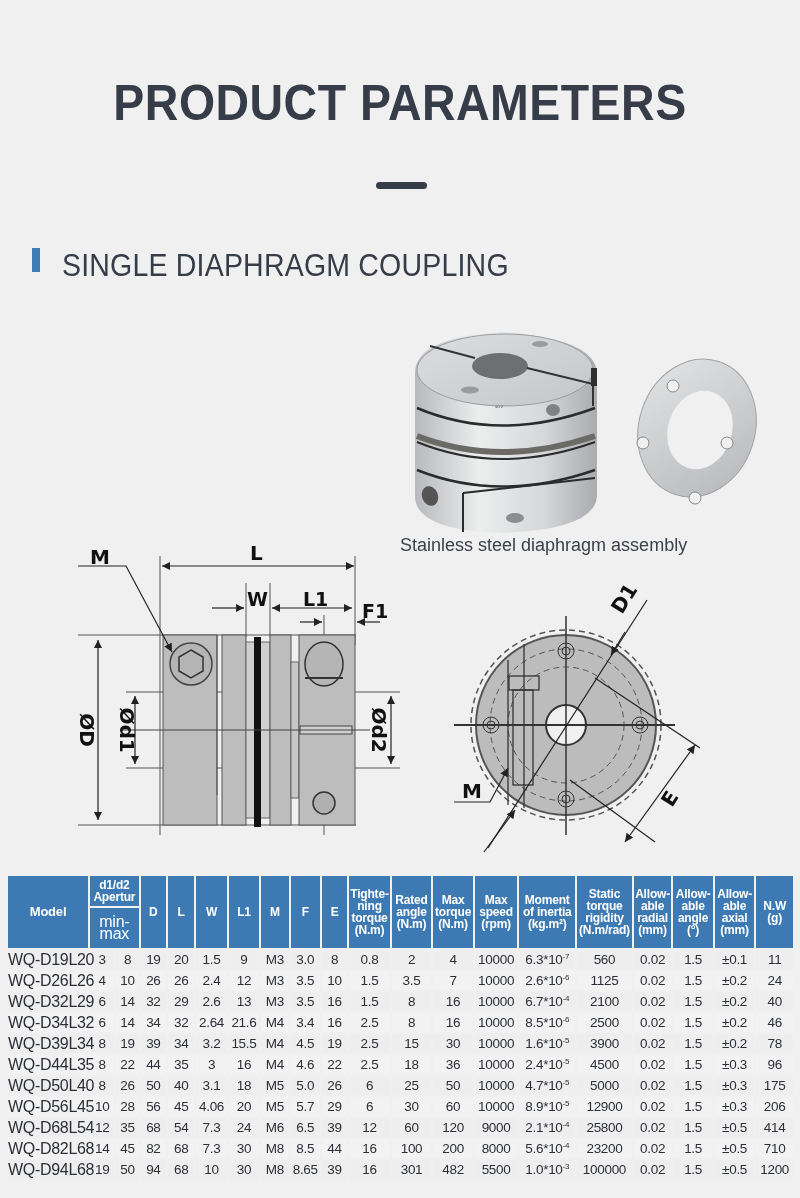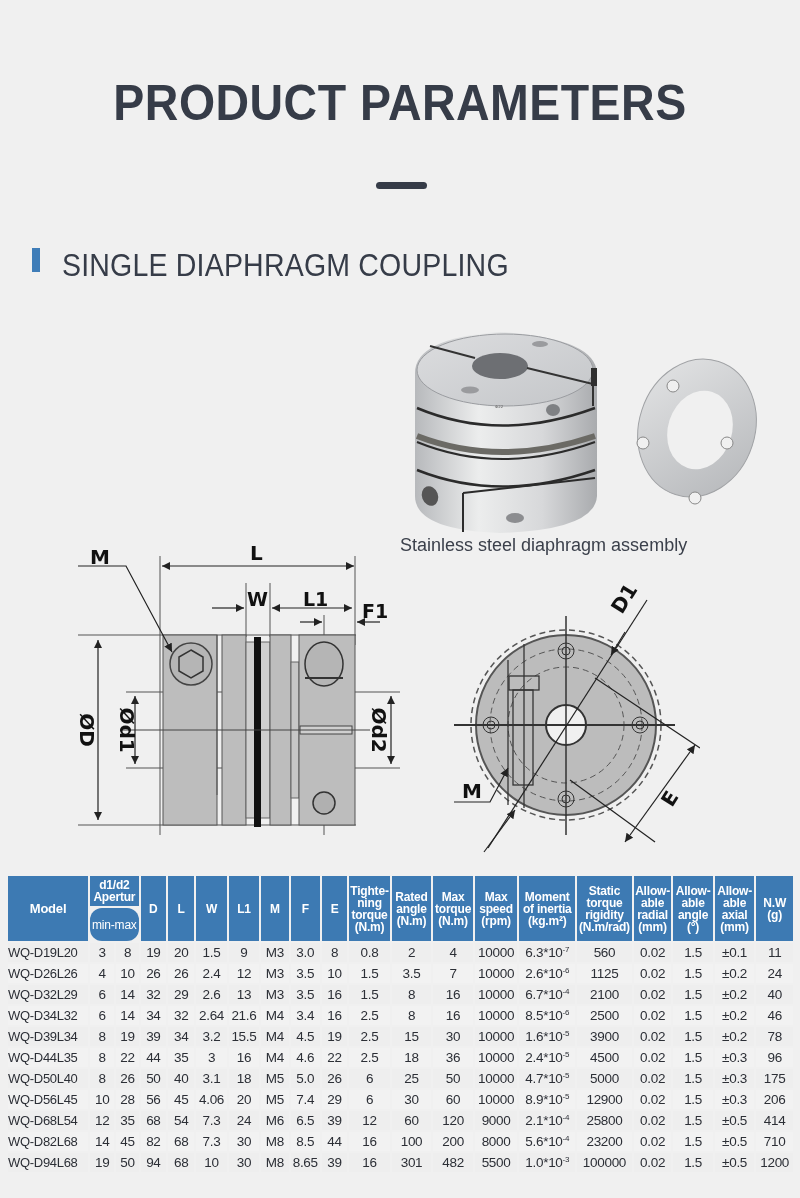--- a/index.html
+++ b/index.html
@@ -23,27 +23,27 @@
   .side-diagram { position: absolute; top: 540px; left: 60px; width: 340px; height: 310px; }
   .end-diagram { position: absolute; top: 580px; left: 440px; width: 260px; height: 290px; }
 
   .spec-table { position: absolute; top: 874px; left: 6px; width: 789px; border-collapse: separate; border-spacing: 2px 2px; table-layout: fixed; }
   .spec-table th {
     background: #3d7ab3; color: #ffffff; font-weight: bold; font-size: 12px; line-height: 12px;
     text-align: center; vertical-align: middle; padding: 0 1px; letter-spacing: -0.2px;
   }
   .spec-table th.model-h { font-size: 13px; }
   .spec-table th.sub-top { height: 30px; }
-  .spec-table th.sub-bot { height: 33px; font-weight: normal; font-size: 12px; border-radius: 12px; }
+  .spec-table th.sub-bot { height: 40px; font-weight: normal; font-size: 16px; }
   .spec-table td {
     background: #f2f2f2; color: #2c2f36; font-size: 13.5px; text-align: center; height: 19px; padding: 0;
     white-space: nowrap; letter-spacing: -0.3px;
   }
   .spec-table tr:nth-child(odd) td { background: #eeeeee; }
-  .spec-table td.model { text-align: left; padding-left: 0; font-size: 13px; }
+  .spec-table td.model { text-align: left; padding-left: 0; font-size: 16px; }
   .spec-table td sup { font-size: 8px; vertical-align: 5px; }
 </style>
 </head>
 <body>
 
 <h1 class="page-title">PRODUCT PARAMETERS</h1>
 <div class="title-dash"></div>
 
 <div class="section-heading">
   <div class="section-bar"></div>
@@ -406,21 +406,21 @@
       </tr>
       <tr>
         <td class="model">WQ-D56L45</td>
         <td>10</td>
         <td>28</td>
         <td>56</td>
         <td>45</td>
         <td>4.06</td>
         <td>20</td>
         <td>M5</td>
-        <td>7.4</td>
+        <td>5.7</td>
         <td>29</td>
         <td>6</td>
         <td>30</td>
         <td>60</td>
         <td>10000</td>
         <td><span>8.9*10</span><sup>-5</sup></td>
         <td>12900</td>
         <td>0.02</td>
         <td>1.5</td>
         <td>±0.3</td>

